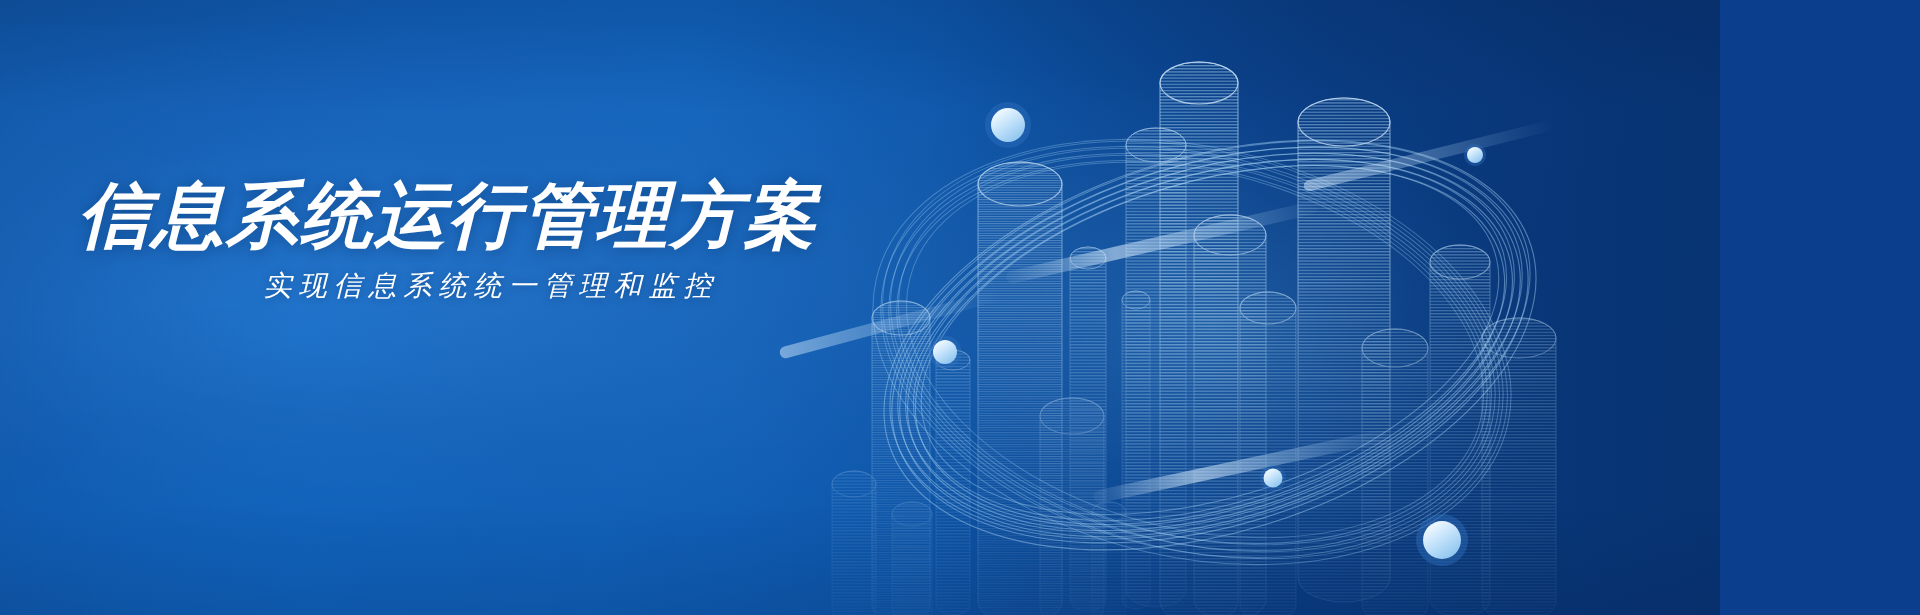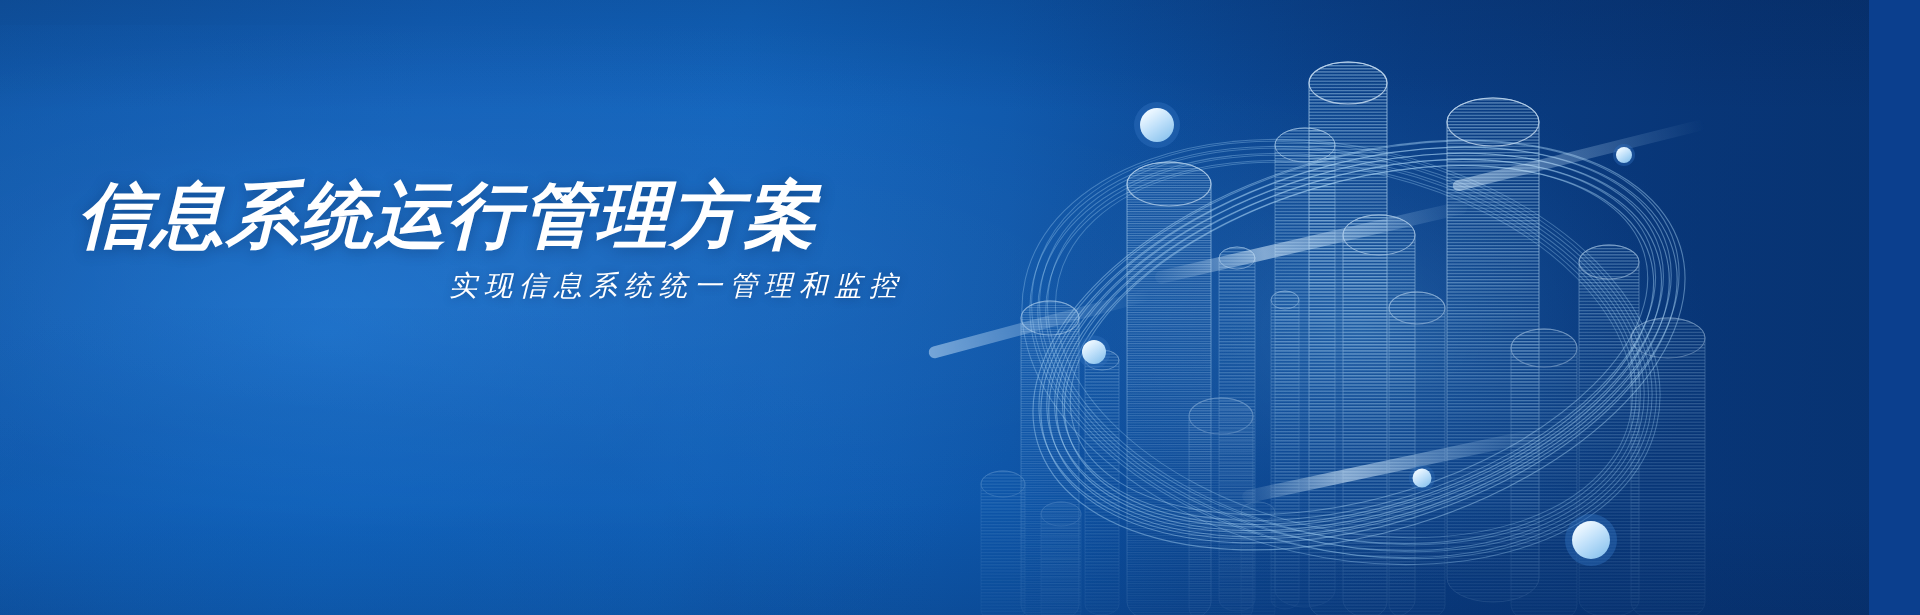--- a/index.html
+++ b/index.html
@@ -6,23 +6,24 @@
   html,body{margin:0;padding:0;}
   body{
     width:1920px;height:615px;overflow:hidden;
     font-family:"Liberation Sans","DejaVu Sans",sans-serif;
     background:#0b3f8e;
   }
 
   
   .banner{
     position:relative;
-    width:1869px;height:615px;
+    width:1684px;height:615px;
     overflow:hidden;
     background:#1d4ed8;
+    padding-left:36px;
   }
 
   
   .bg-base{
     position:absolute;inset:0;
     background:linear-gradient(100deg,
         #1056a6 0%,
         #1261ba 22%,
         #1164bd 38%,
         #0d55a8 55%,
@@ -78,21 +79,21 @@
     line-height:1.04;
     font-weight:700;
     font-style:italic;
     color:#ffffff;
     letter-spacing:2px;
     white-space:nowrap;
     text-shadow:0 2px 14px rgba(3,28,70,.35);
   }
   .subtitle{
     margin:14px 0 0 0;
-    text-align:right;
+    text-align:center;
     padding-right:4px;
     font-size:28px;
     font-weight:400;
     font-style:italic;
     color:#ffffff;
     letter-spacing:7px;
     white-space:nowrap;
     text-shadow:0 1px 8px rgba(3,28,70,.35);
   }
 

